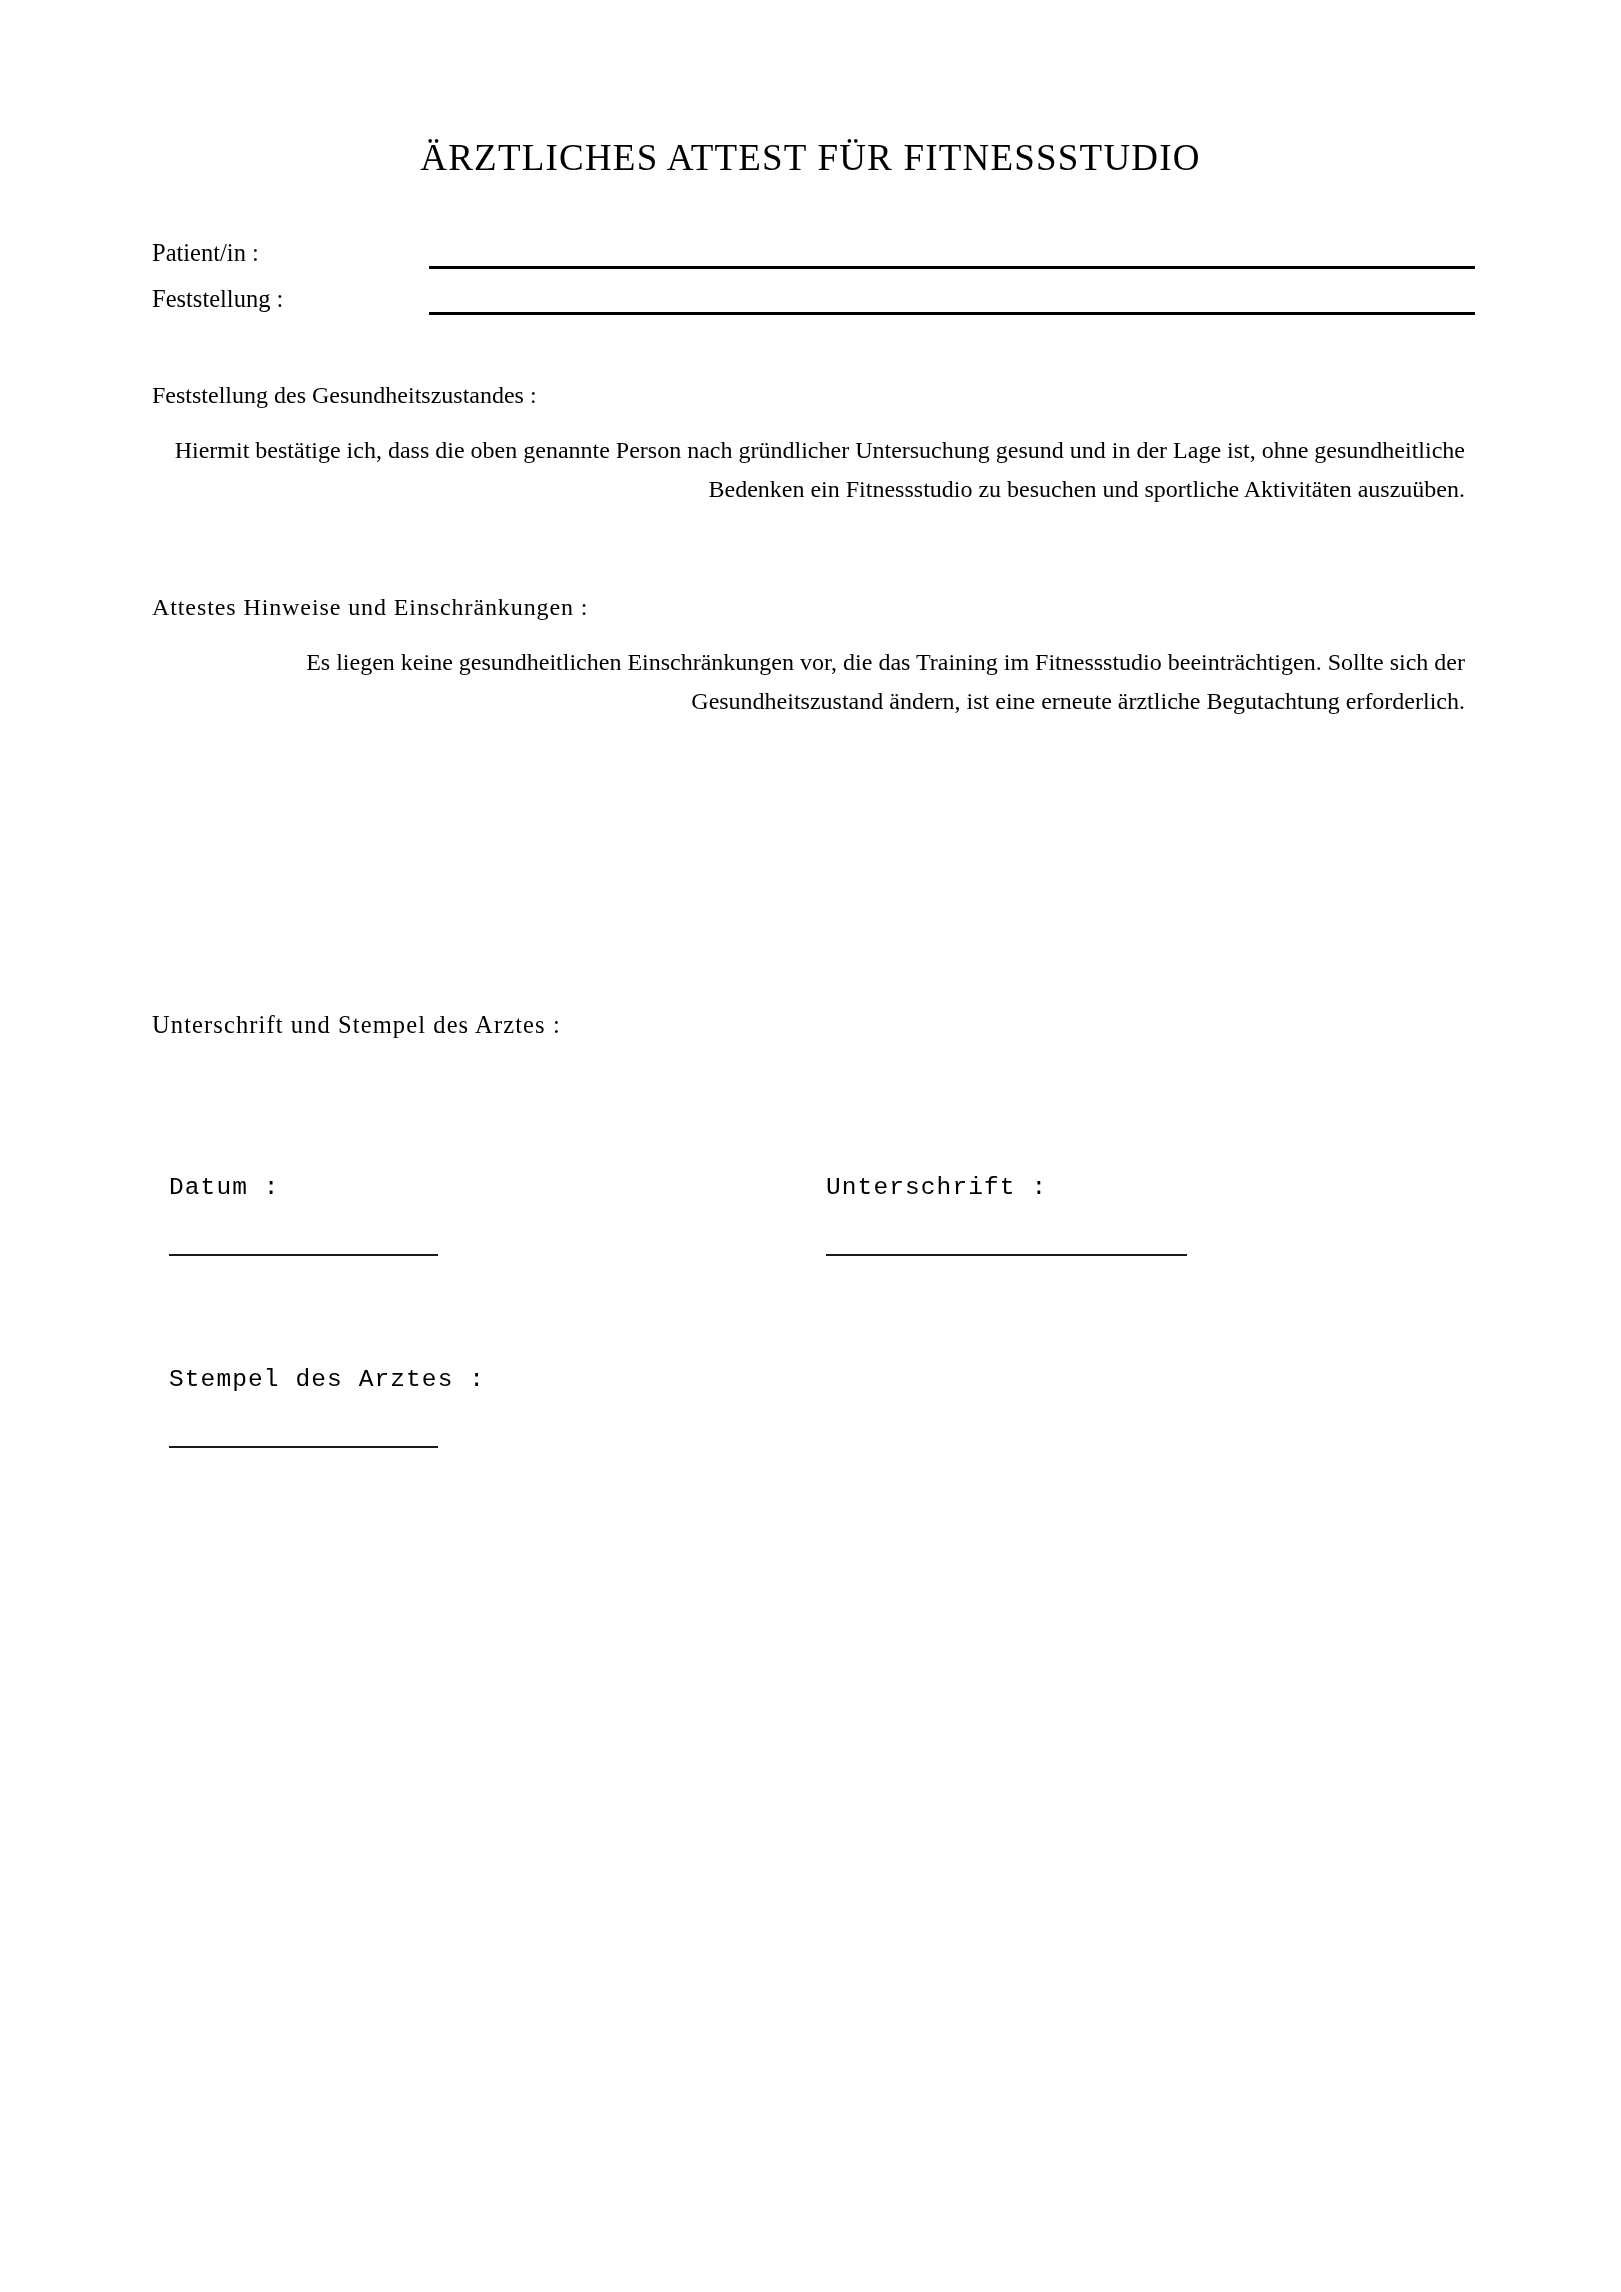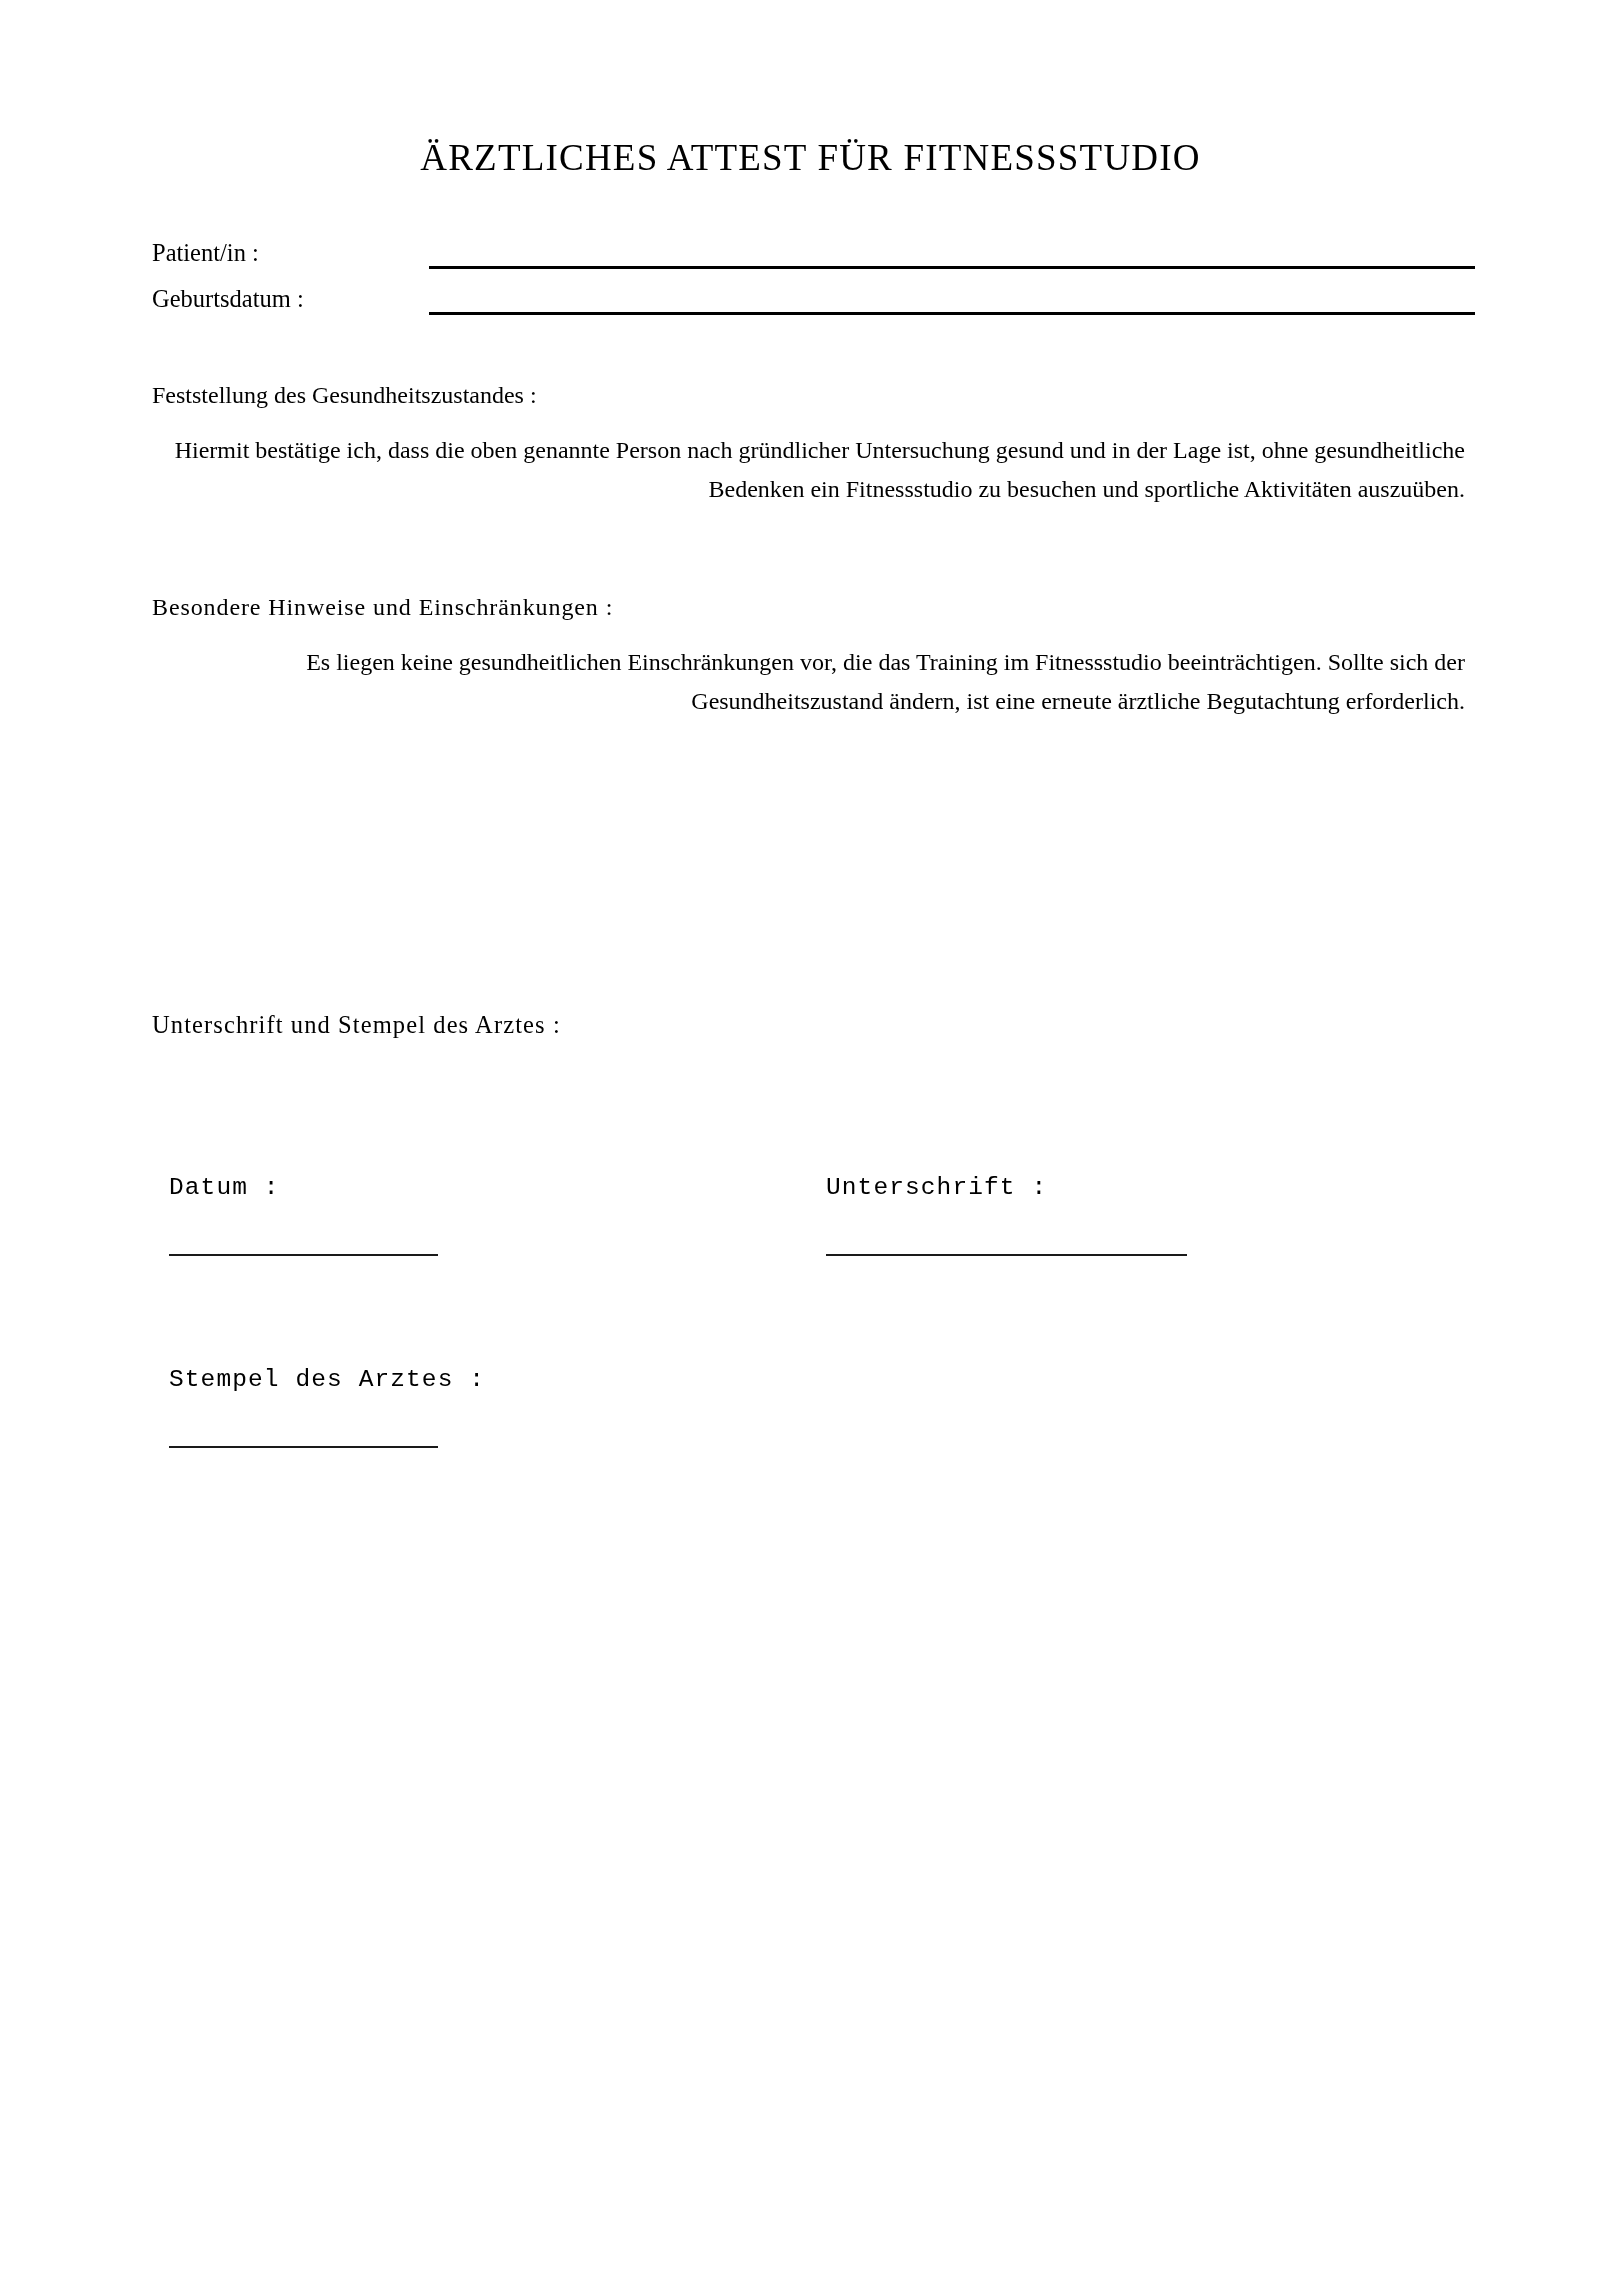--- a/index.html
+++ b/index.html
@@ -127,31 +127,31 @@
 <div class="page">
 
   <h1 class="doc-title">ÄRZTLICHES ATTEST FÜR FITNESSSTUDIO</h1>
 
   <div class="field-row" id="row-patient">
     <span class="field-label">Patient/in :</span>
     <span class="field-rule"></span>
   </div>
 
   <div class="field-row" id="row-birthdate">
-    <span class="field-label">Geburtsdatum :</span>
+    <span class="field-label">Feststellung :</span>
     <span class="field-rule"></span>
   </div>
 
   <section class="section" id="section-health">
     <p class="section-heading">Feststellung des Gesundheitszustandes :</p>
     <p class="section-body">Hiermit bestätige ich, dass die oben genannte Person nach gründlicher Untersuchung gesund und in der Lage ist, ohne gesundheitliche Bedenken ein Fitnessstudio zu besuchen und sportliche Aktivitäten auszuüben.</p>
   </section>
 
   <section class="section" id="section-notes">
-    <p class="section-heading spaced">Besondere Hinweise und Einschränkungen :</p>
+    <p class="section-heading spaced">Attestes Hinweise und Einschränkungen :</p>
     <p class="section-body">Es liegen keine gesundheitlichen Einschränkungen vor, die das Training im Fitnessstudio beeinträchtigen. Sollte sich der Gesundheitszustand ändern, ist eine erneute ärztliche Begutachtung erforderlich.</p>
   </section>
 
 
   <p id="signature-heading">Unterschrift und Stempel des Arztes :</p>
 
   <div class="sign-block" id="block-date">
     <span class="sign-label">Datum :</span>
     <span class="sign-rule"></span>
   </div>

